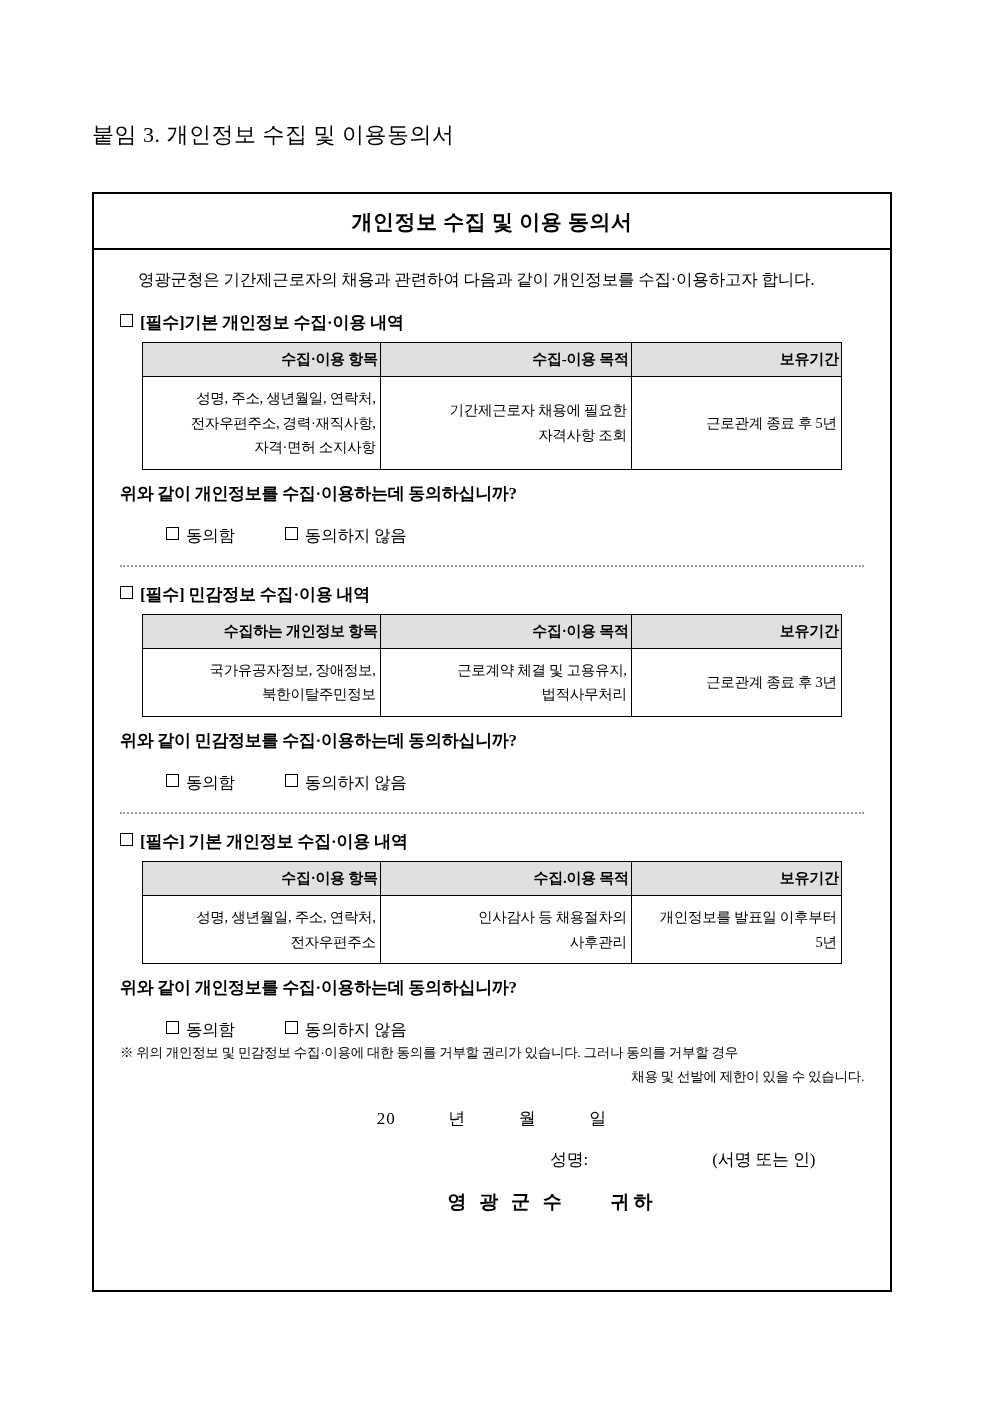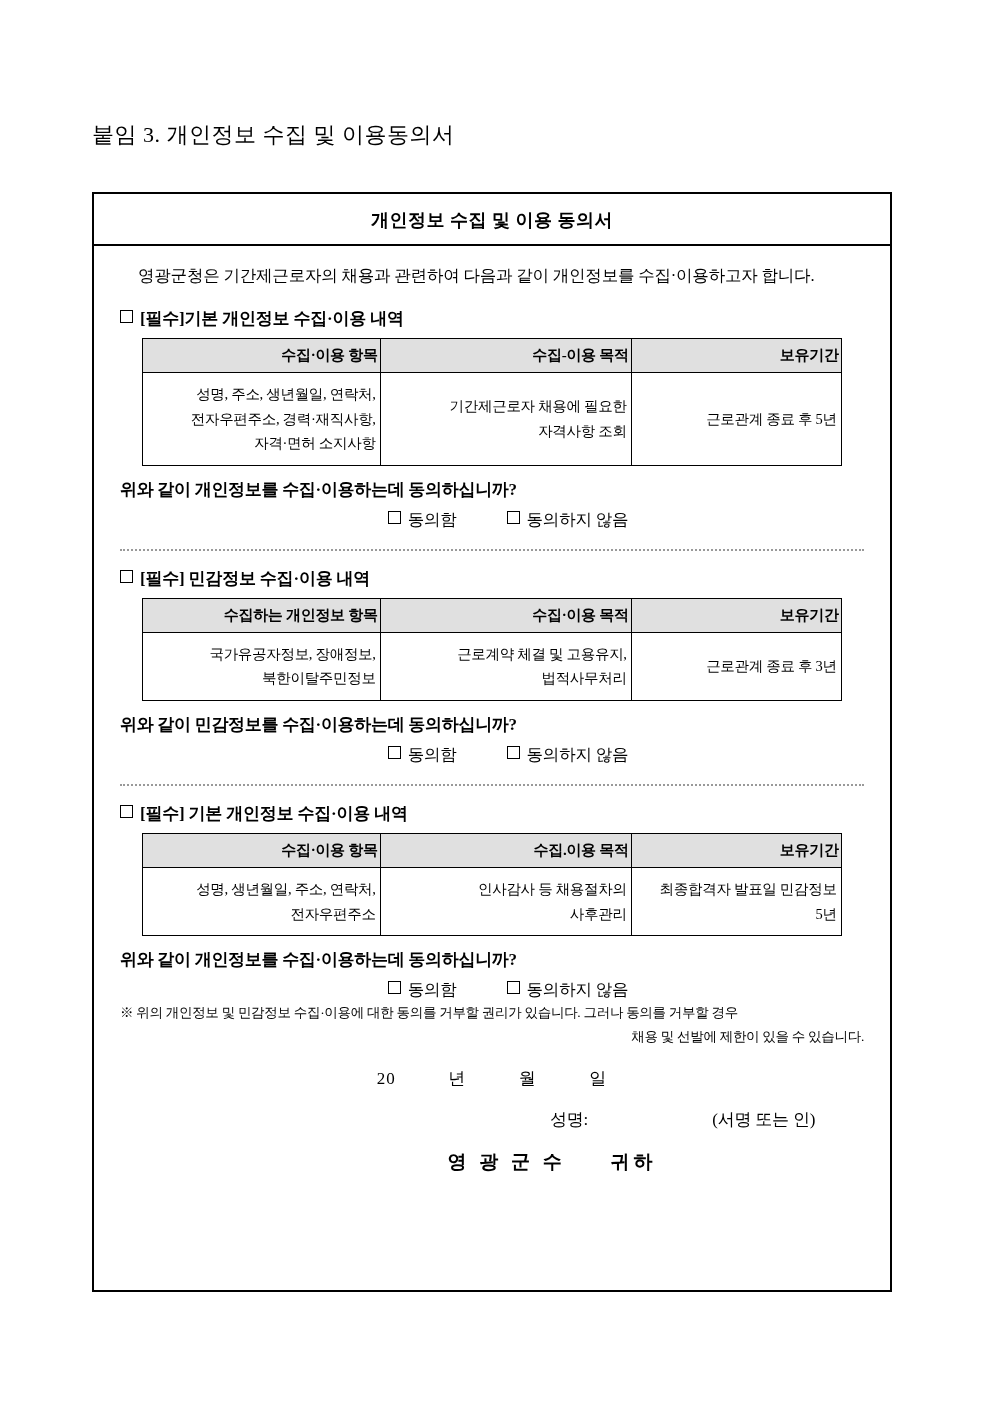--- a/index.html
+++ b/index.html
@@ -33,21 +33,21 @@
     position: absolute;
     left: 92px;
     top: 180px;
     width: 800px;
     height: 1100px;
     border: 2px solid #000;
     box-sizing: border-box;
   }
   .doc-title {
     text-align: center;
-    font-size: 18px;
+    font-size: 21px;
     font-weight: bold;
     letter-spacing: 0.5px;
     padding: 14px 0 12px 0;
     border-bottom: 2px solid #000;
   }
   .body-pad {
     padding: 0 26px;
   }
   .intro {
     font-size: 16.5px;
@@ -93,23 +93,23 @@
     padding: 9px 4px;
     line-height: 1.7;
   }
   .q {
     font-size: 17px;
     font-weight: bold;
     margin-top: 12px;
     letter-spacing: -0.3px;
   }
   .agree-row {
-    text-align: center;
+    text-align: left;
     font-size: 16.5px;
-    margin-top: 8px;
+    margin-top: 20px;
     padding-right: 14px;
     letter-spacing: -0.2px;
   }
   .agree-row .opt {
     display: inline-block;
     margin-left: 46px;
   }
   .dotted {
     border: none;
     border-top: 2px dotted #999;
@@ -234,21 +234,21 @@
             <tr>
           <th style="width:34%">수집·이용 항목</th>
           <th style="width:36%">수집.이용 목적</th>
           <th style="width:30%">보유기간</th>
         </tr>
         <tr>
           <td style="white-space:pre-line">성명, 생년월일, 주소, 연락처,
 전자우편주소</td>
           <td style="white-space:pre-line">인사감사 등 채용절차의
 사후관리</td>
-          <td style="white-space:pre-line">최종합격자 발표일 민감정보
+          <td style="white-space:pre-line">개인정보를 발표일 이후부터
 5년</td>
         </tr>
       </tbody>
         </table>
 
       <div class="q">위와 같이 개인정보를 수집·이용하는데 동의하십니까?</div>
       <div class="agree-row">
         <span class="opt"><span class="cb"></span><span>동의함</span></span>
         <span class="opt"><span class="cb"></span><span>동의하지 않음</span></span>
       </div>

